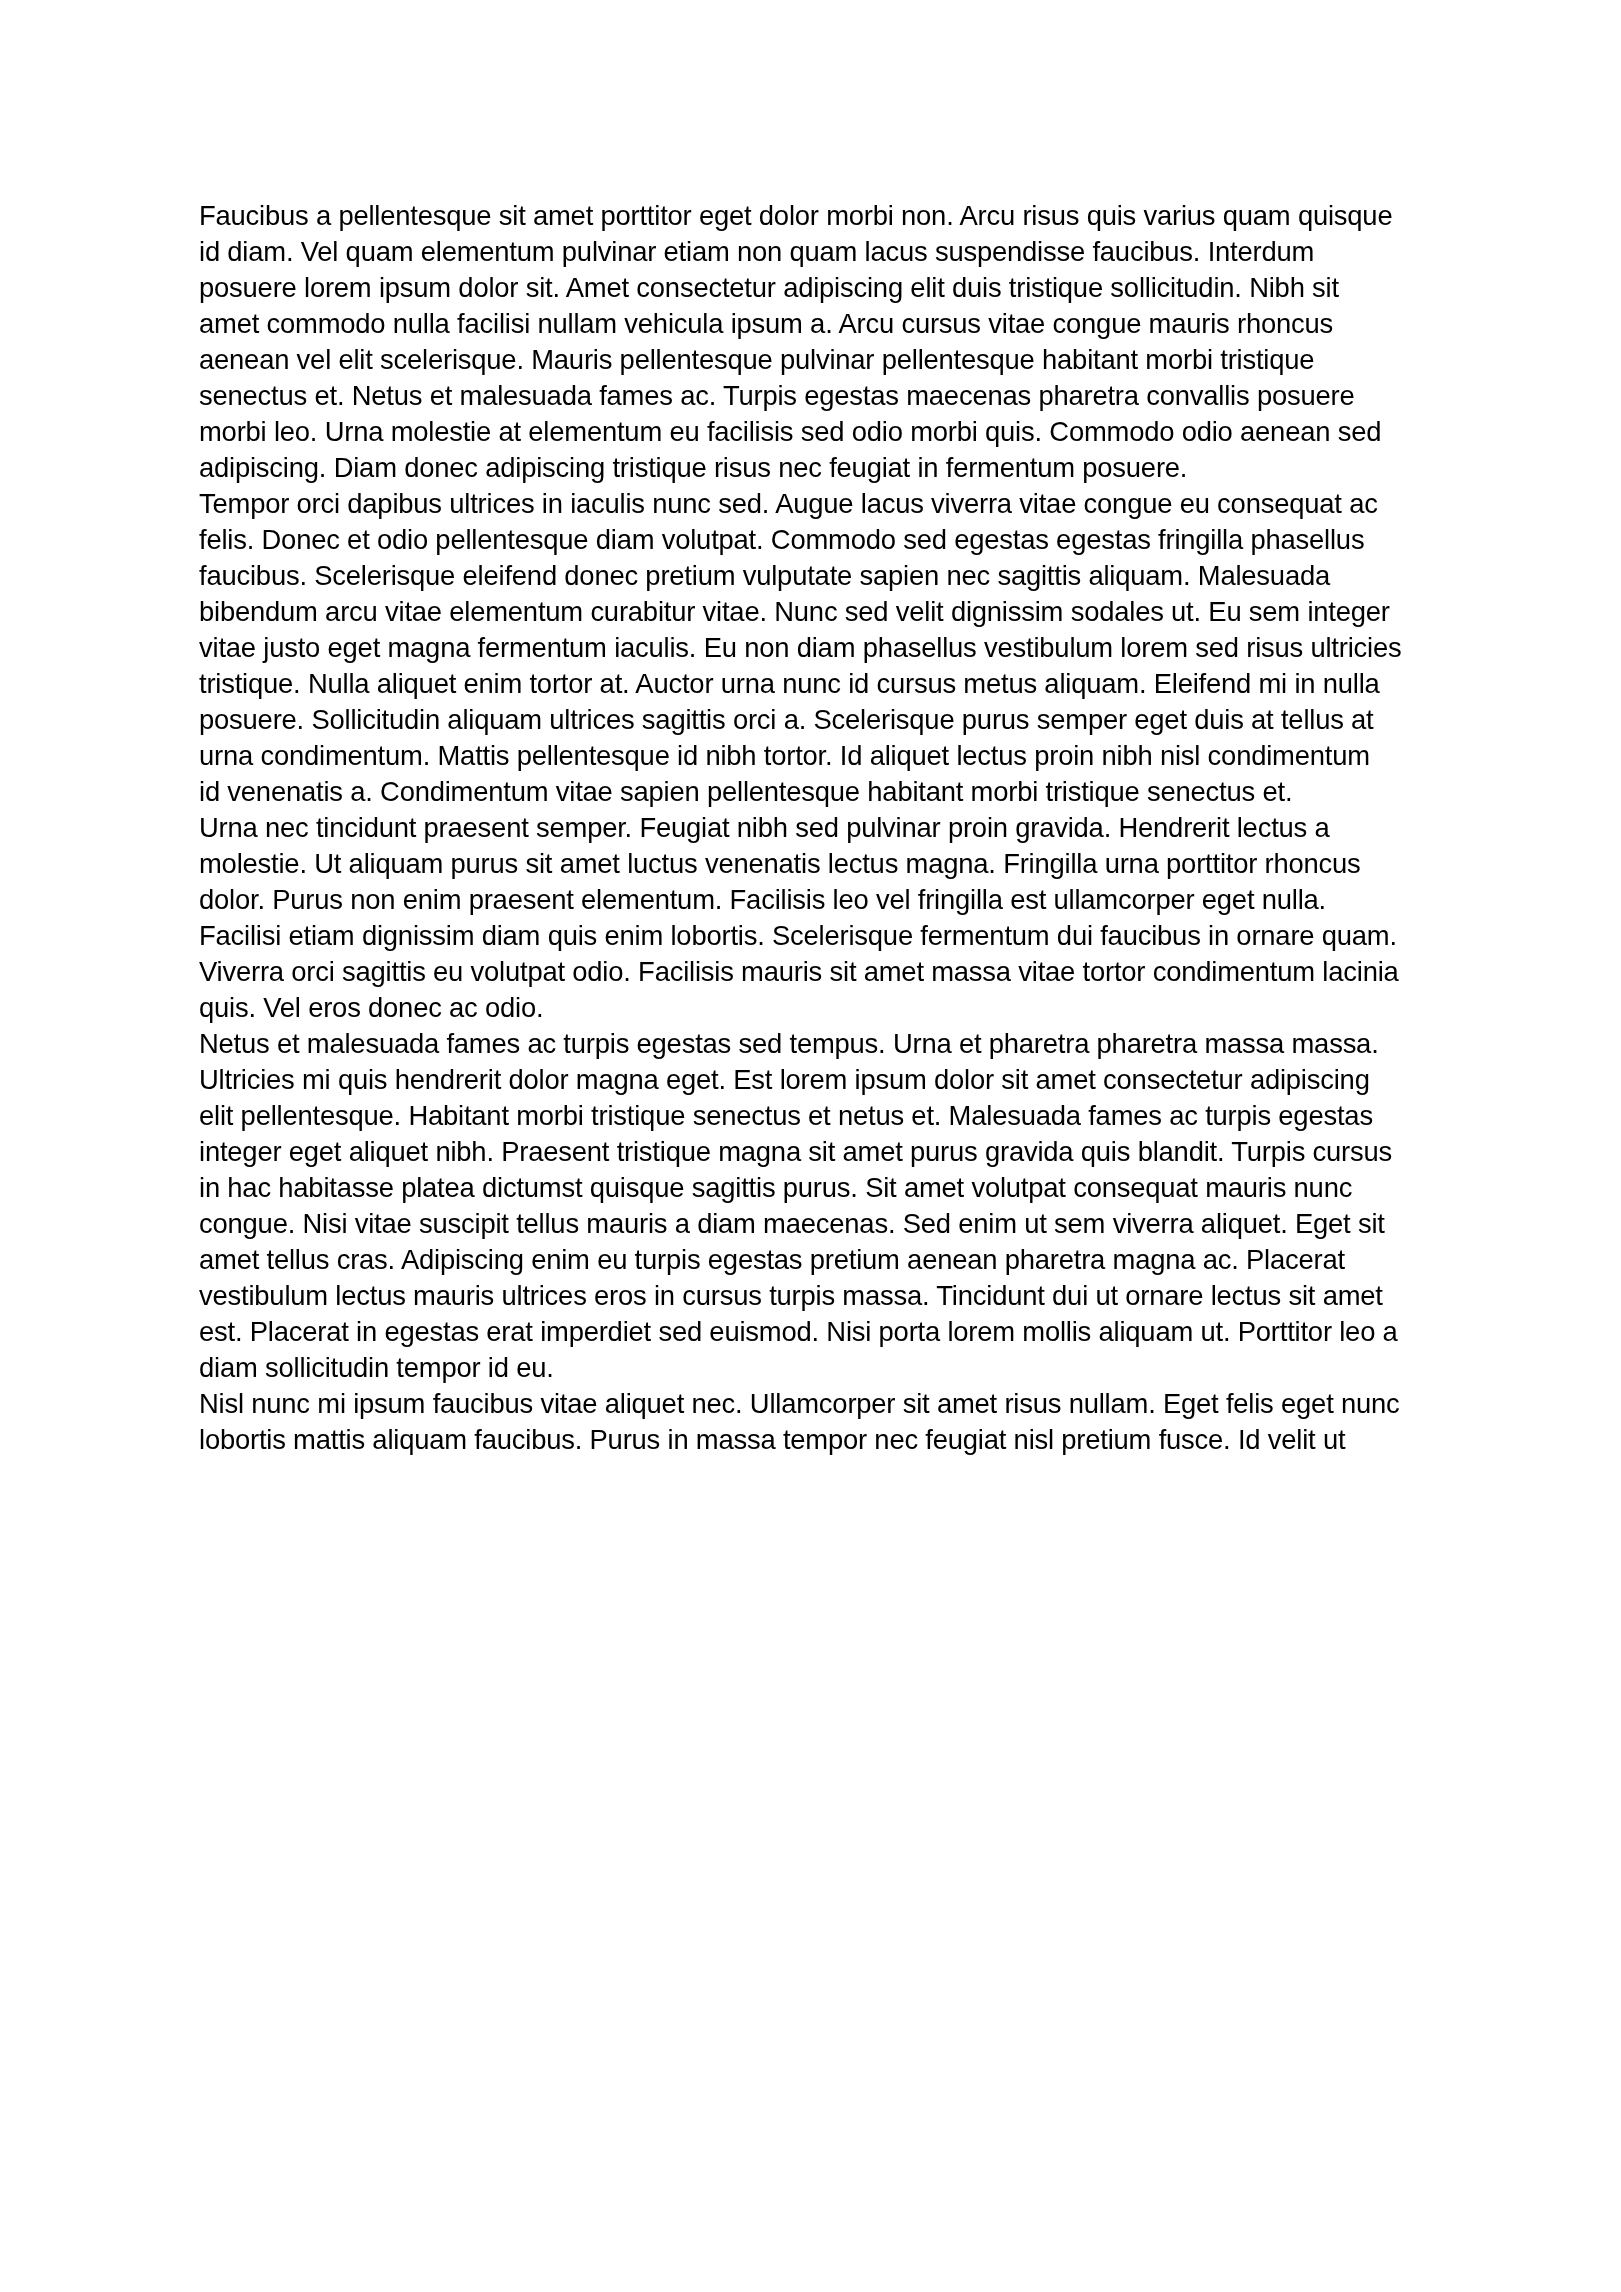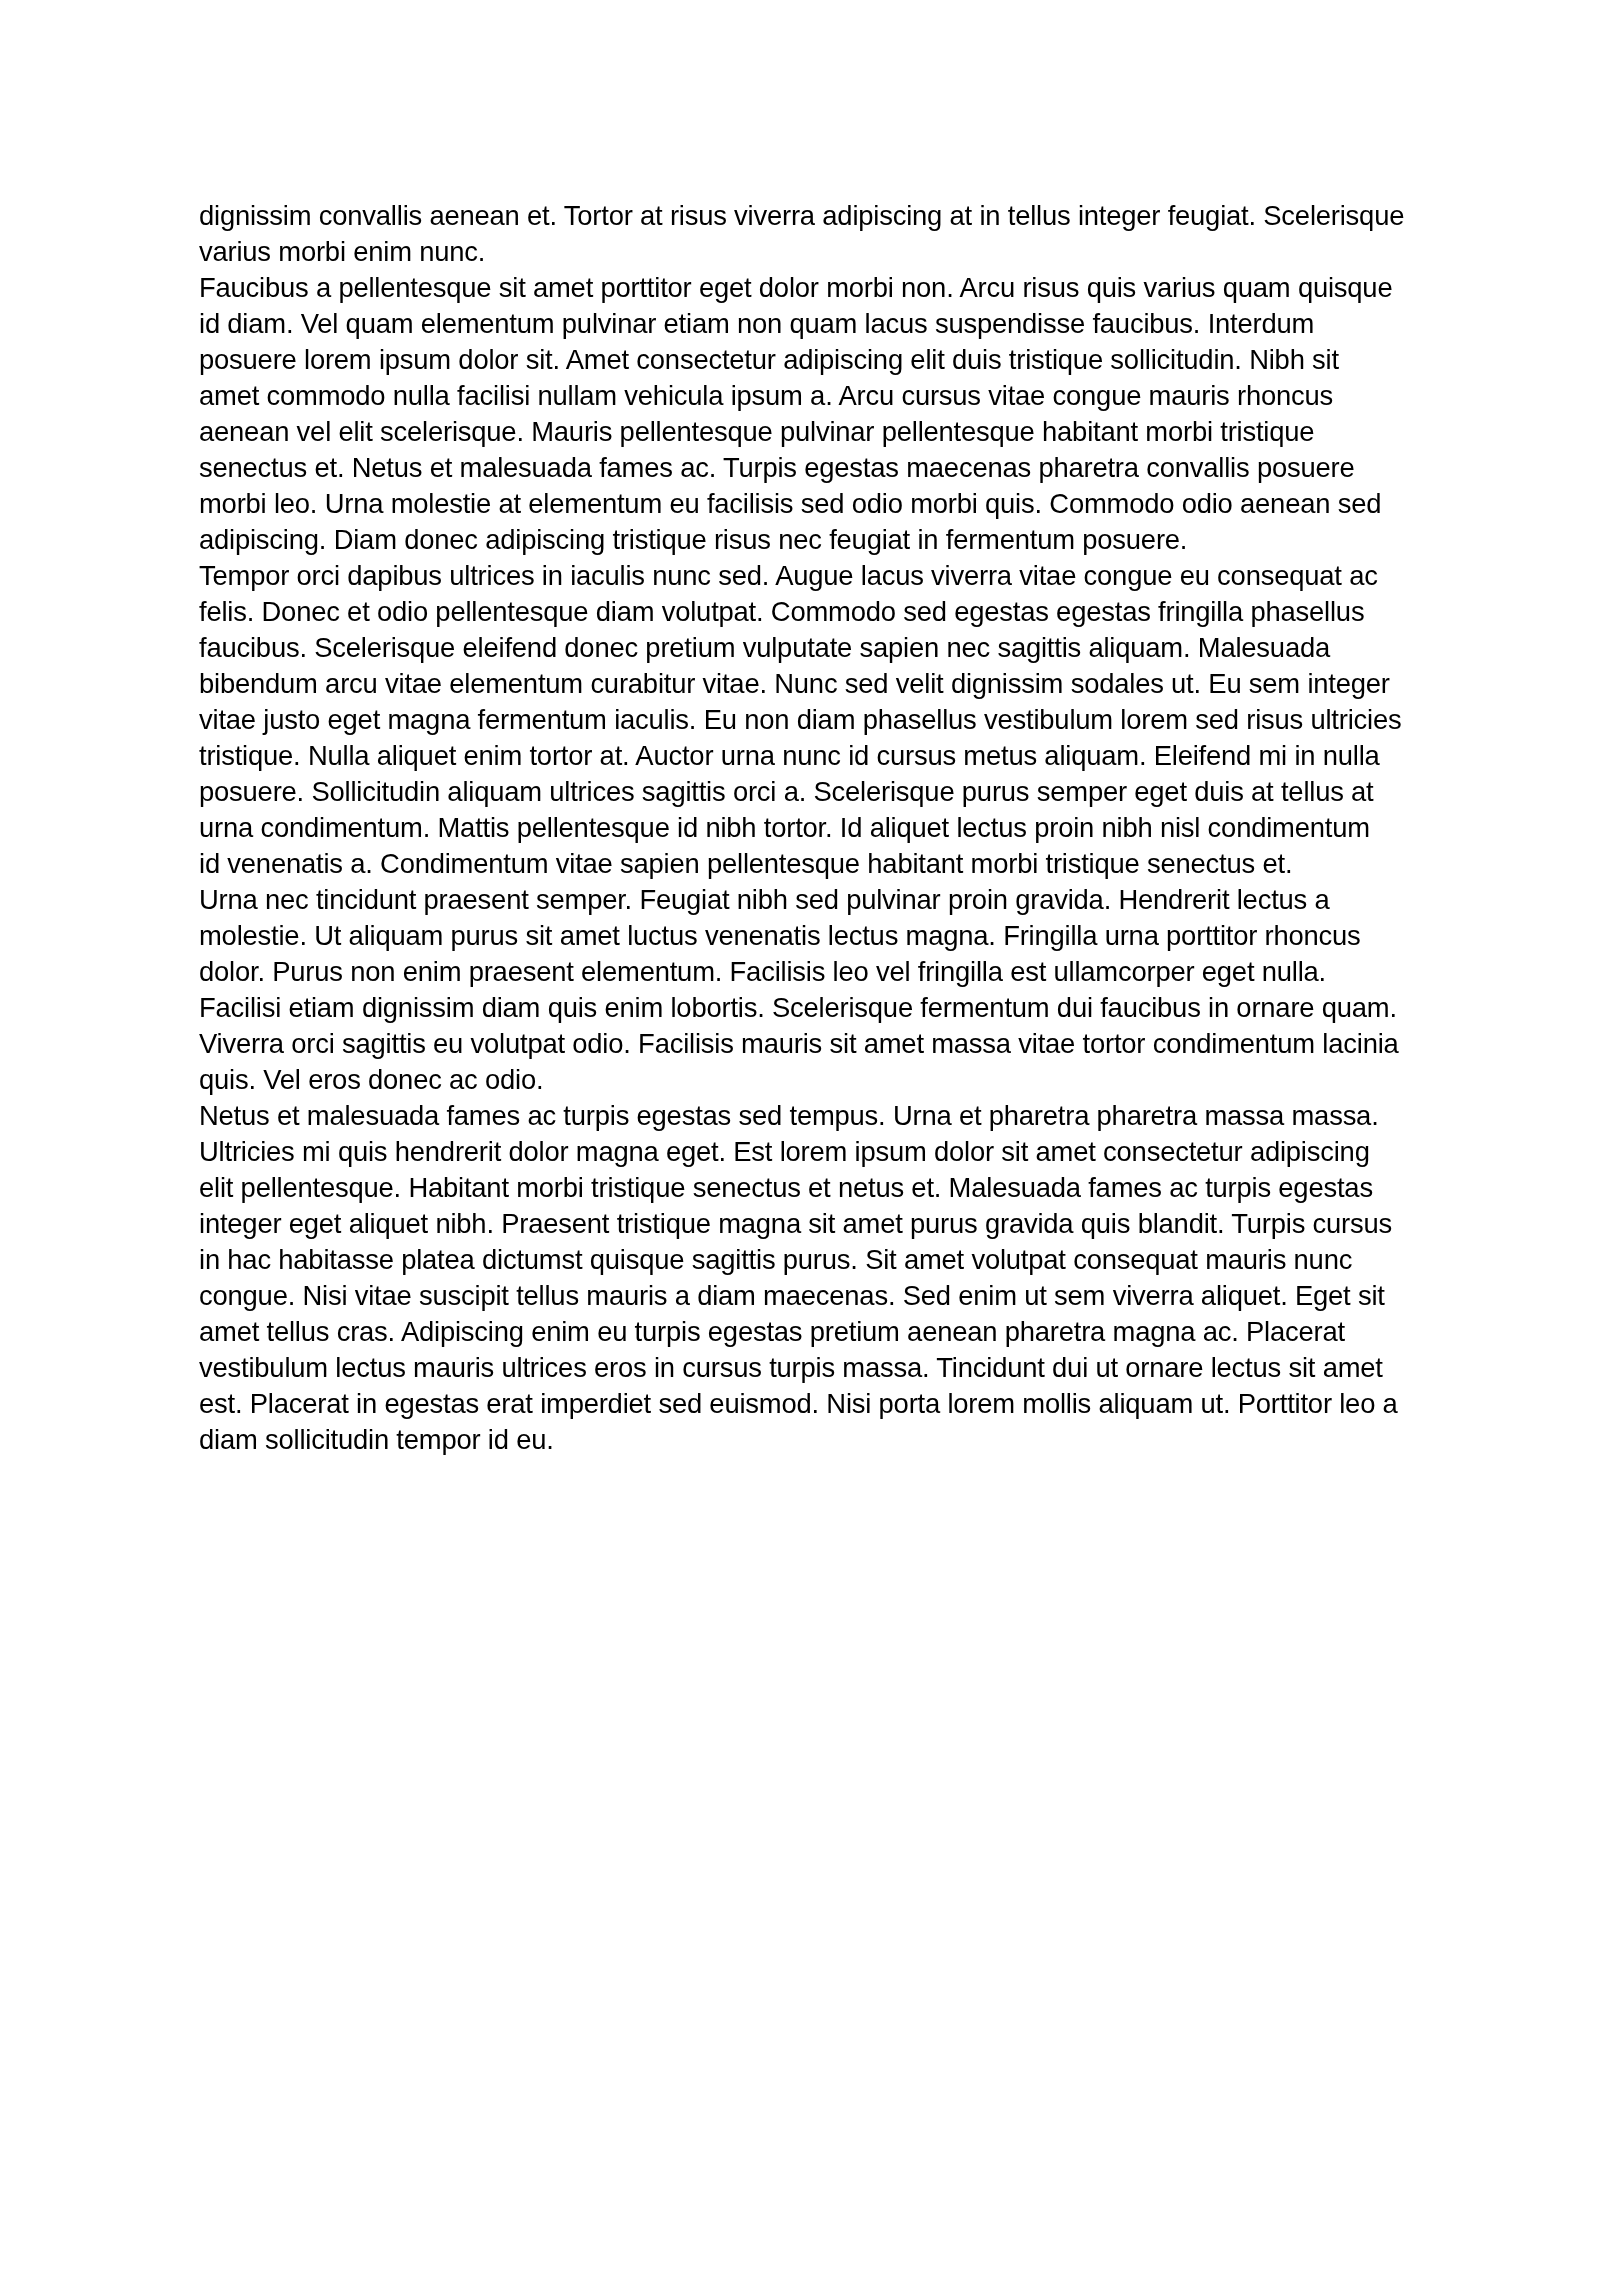--- a/index.html
+++ b/index.html
@@ -34,22 +34,20 @@
   .p2 { margin-bottom: 90px;  }
   .p3 { margin-bottom: 105px; }
   .p4 { margin-bottom: 114px; }
   .p5 { margin-bottom: 118px; }
 </style>
 </head>
 <body>
 
 <div class="page">
   <div class="content">
-    <p class="para p1">dignissim convallis aenean et. Tortor at risus viverra adipiscing at in tellus integer feugiat. Scelerisque
-varius morbi enim nunc.</p>
     <p class="para p2">Faucibus a pellentesque sit amet porttitor eget dolor morbi non. Arcu risus quis varius quam quisque
 id diam. Vel quam elementum pulvinar etiam non quam lacus suspendisse faucibus. Interdum
 posuere lorem ipsum dolor sit. Amet consectetur adipiscing elit duis tristique sollicitudin. Nibh sit
 amet commodo nulla facilisi nullam vehicula ipsum a. Arcu cursus vitae congue mauris rhoncus
 aenean vel elit scelerisque. Mauris pellentesque pulvinar pellentesque habitant morbi tristique
 senectus et. Netus et malesuada fames ac. Turpis egestas maecenas pharetra convallis posuere
 morbi leo. Urna molestie at elementum eu facilisis sed odio morbi quis. Commodo odio aenean sed
 adipiscing. Diam donec adipiscing tristique risus nec feugiat in fermentum posuere.</p>
     <p class="para p4">Tempor orci dapibus ultrices in iaculis nunc sed. Augue lacus viverra vitae congue eu consequat ac
 felis. Donec et odio pellentesque diam volutpat. Commodo sed egestas egestas fringilla phasellus
@@ -69,15 +67,17 @@
     <p class="para p5">Netus et malesuada fames ac turpis egestas sed tempus. Urna et pharetra pharetra massa massa.
 Ultricies mi quis hendrerit dolor magna eget. Est lorem ipsum dolor sit amet consectetur adipiscing
 elit pellentesque. Habitant morbi tristique senectus et netus et. Malesuada fames ac turpis egestas
 integer eget aliquet nibh. Praesent tristique magna sit amet purus gravida quis blandit. Turpis cursus
 in hac habitasse platea dictumst quisque sagittis purus. Sit amet volutpat consequat mauris nunc
 congue. Nisi vitae suscipit tellus mauris a diam maecenas. Sed enim ut sem viverra aliquet. Eget sit
 amet tellus cras. Adipiscing enim eu turpis egestas pretium aenean pharetra magna ac. Placerat
 vestibulum lectus mauris ultrices eros in cursus turpis massa. Tincidunt dui ut ornare lectus sit amet
 est. Placerat in egestas erat imperdiet sed euismod. Nisi porta lorem mollis aliquam ut. Porttitor leo a
 diam sollicitudin tempor id eu.</p>
+    <p class="para p6">Nisl nunc mi ipsum faucibus vitae aliquet nec. Ullamcorper sit amet risus nullam. Eget felis eget nunc
+lobortis mattis aliquam faucibus. Purus in massa tempor nec feugiat nisl pretium fusce. Id velit ut</p>
   </div>
 </div>
 
 
 </body></html>

